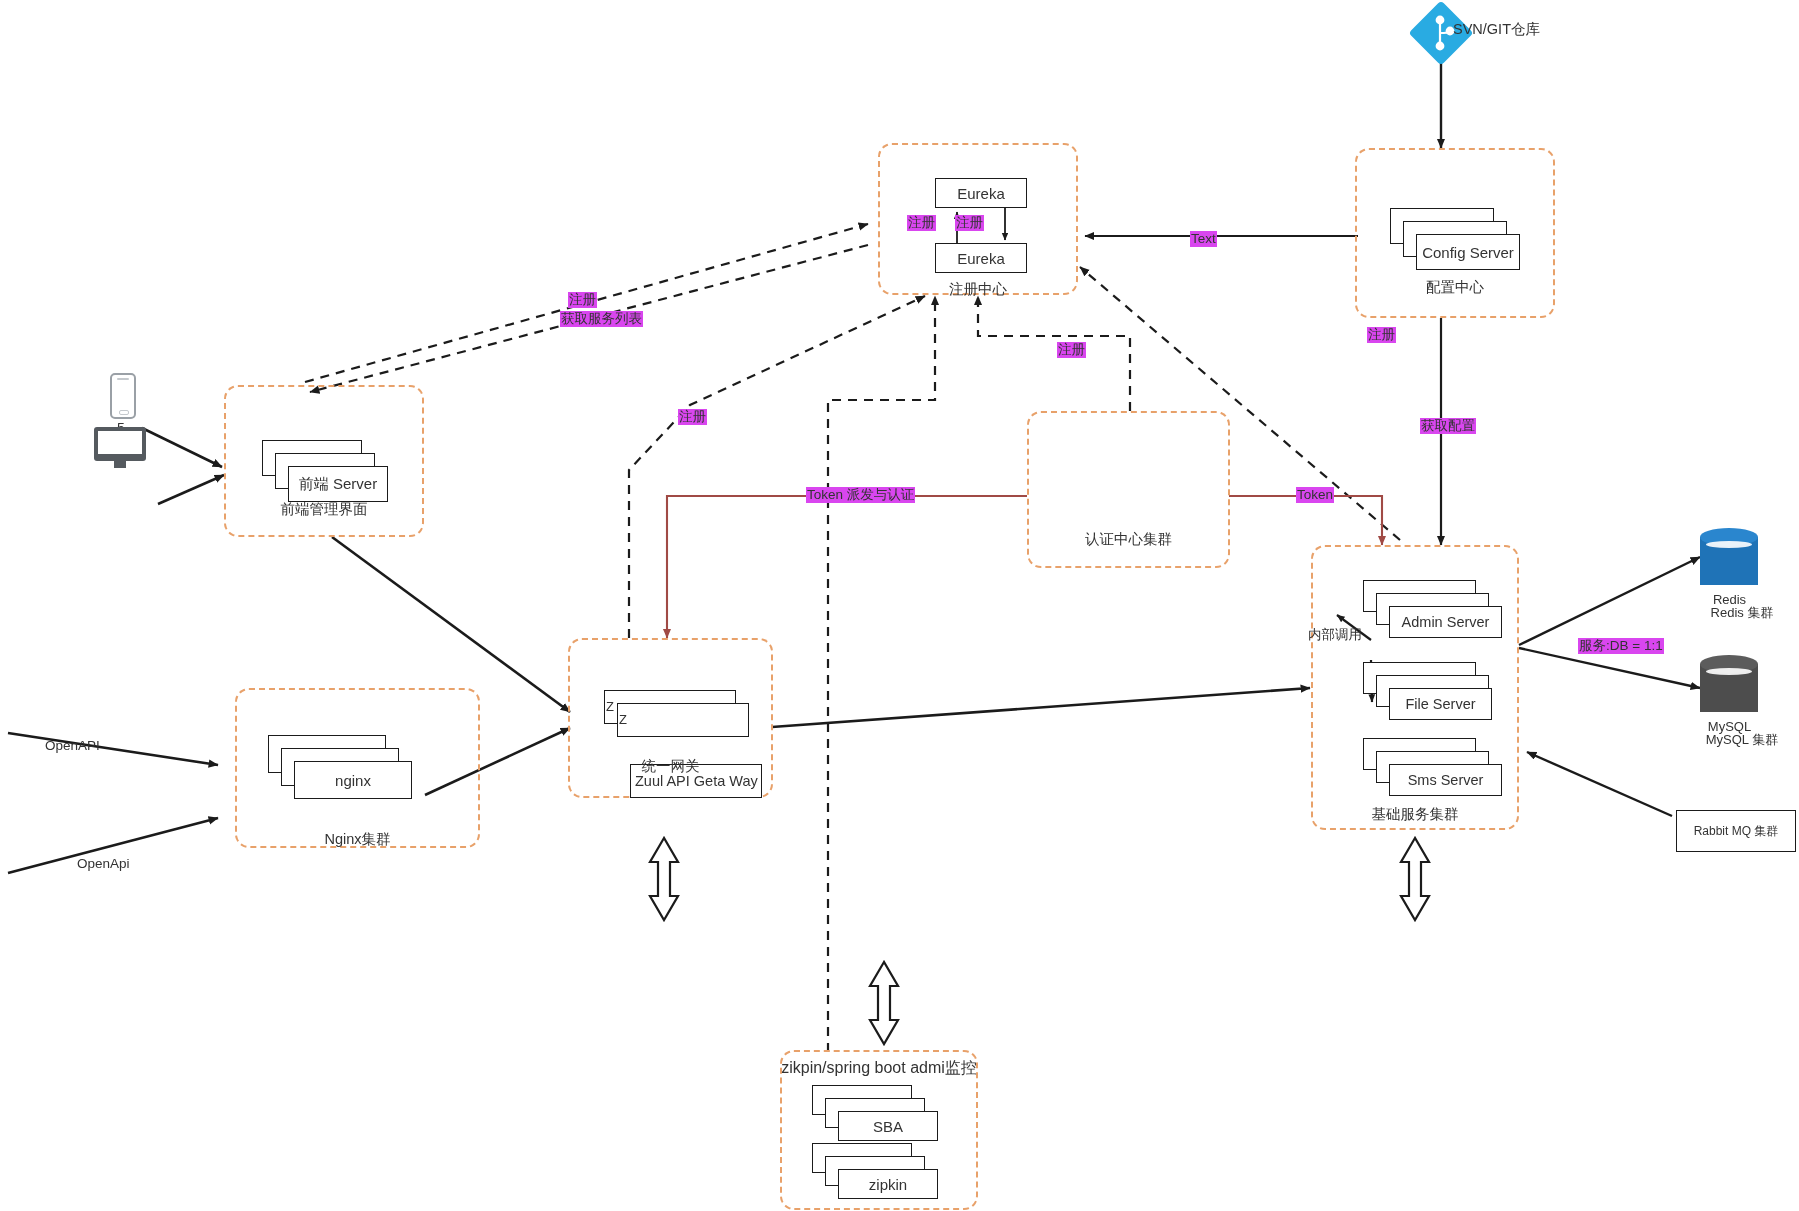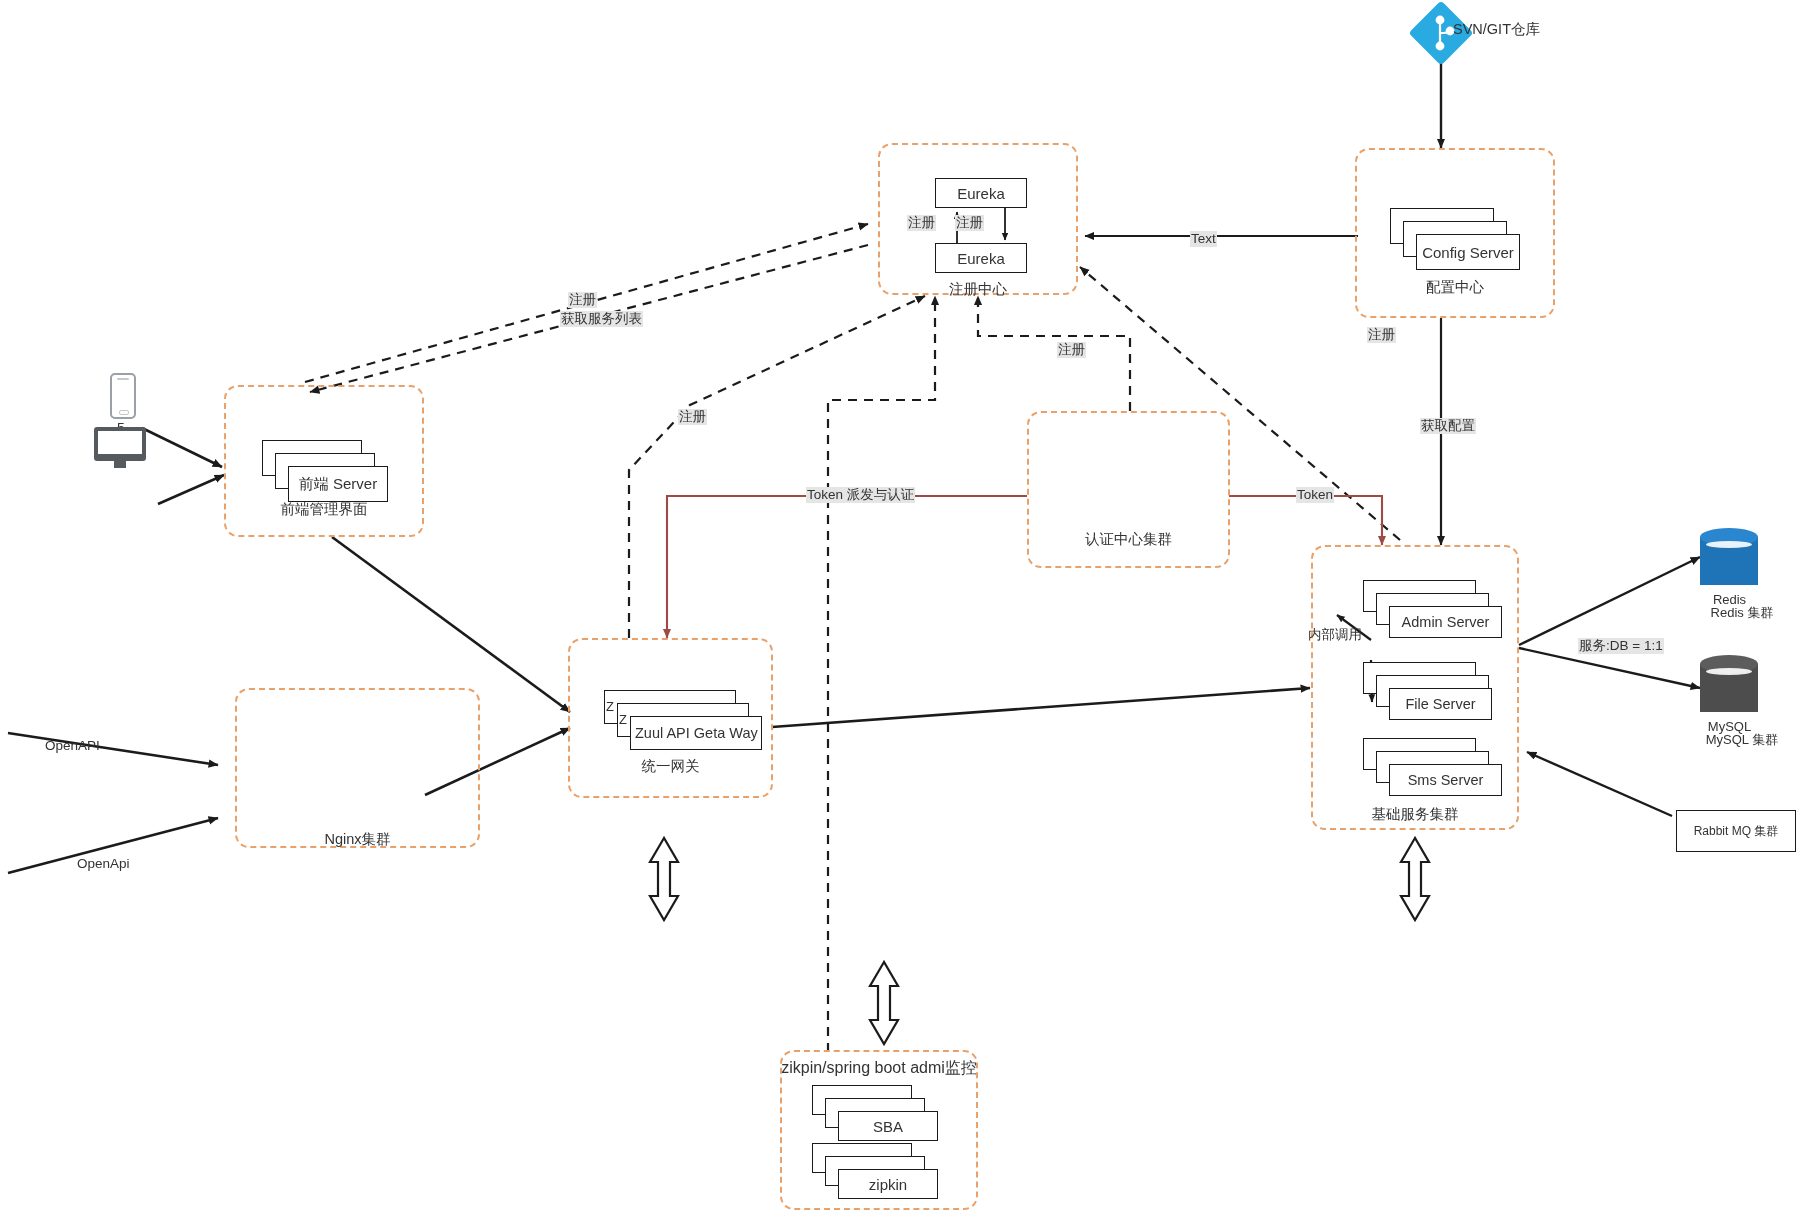--- a/index.html
+++ b/index.html
@@ -17,21 +17,21 @@
   .stack .lay{position:absolute;background:#fff;border:1.4px solid #1b1b1b;box-sizing:border-box;}
   .stack .lay.l1{left:0;top:0;}
   .stack .lay.l2{left:13px;top:13px;}
   .stack .lay.l3{left:26px;top:26px;display:flex;align-items:center;justify-content:center;}
   .stack .txt{font-size:15px;color:#333;white-space:nowrap;}
 
   
   .pbox{position:absolute;background:#fff;border:1.4px solid #1b1b1b;box-sizing:border-box;
         display:flex;align-items:center;justify-content:center;font-size:15px;color:#333;}
 
-  .edge-label{position:absolute;font-size:13.5px;color:#333;background:#e5e5e5;
+  .edge-label{position:absolute;font-size:13.5px;color:#333;background:#d946ef;
               white-space:nowrap;line-height:1.15;padding:0 1px;}
   .edge-label.nobg{background:transparent;}
 
   
   .phone{position:absolute;width:22px;height:42px;border:2px solid #9aa0a6;border-radius:5px;background:#fff;}
   .phone:before{content:"";position:absolute;left:5px;top:3px;width:12px;height:1.6px;background:#c5c9cd;border-radius:1px;}
   .phone:after{content:"";position:absolute;left:7px;bottom:2px;width:8px;height:3px;border:1.4px solid #c5c9cd;border-radius:2px;}
   .monitor{position:absolute;width:52px;height:34px;background:#555a5f;border-radius:3px;}
   .monitor .scr{position:absolute;left:4px;top:4px;right:4px;bottom:7px;background:#fff;}
   .monitor .stand{position:absolute;left:50%;transform:translateX(-50%);bottom:-7px;width:12px;height:7px;background:#555a5f;}
@@ -190,29 +190,36 @@
 
   <div class="edge-label" style="left:1057px;top:342px;">注册</div>
 
   <div class="edge-label" style="left:1367px;top:327px;">注册</div>
 
   <div class="edge-label" style="left:1190px;top:231px;">Text</div>
 
   <div class="edge-label" style="left:1420px;top:418px;">获取配置</div>
 
   <div class="group" style="left:235px;top:688px;width:245px;height:160px;"></div>
+  <div class="stack" style="left:268px;top:735px;width:150px;height:62px;">
+    <div class="lay l1" style="width:118px;height:38px;"></div>
+    <div class="lay l2" style="width:118px;height:38px;"></div>
+    <div class="lay l3" style="width:118px;height:38px;">
+      <span class="txt">nginx</span>
+    </div>
+  </div>
   <div class="group-label" style="left:235px;top:830px;width:245px;">Nginx集群</div>
   <div class="edge-label nobg" style="left:44px;top:738px;">OpenAPI</div>
   <div class="edge-label nobg" style="left:76px;top:856px;">OpenApi</div>
 
   <div class="group" style="left:568px;top:638px;width:205px;height:160px;"></div>
   <div class="stack" style="left:604px;top:690px;width:165px;height:62px;">
     <div class="lay l1" style="width:132px;height:34px;"></div>
     <div class="lay l2" style="width:132px;height:34px;"></div>
-    <div class="lay l3" style="width:132px;height:34px;justify-content:flex-start;padding-left:4px;">
+    <div class="lay l3" style="width:132px;height:34px;justify-content:flex-start;padding-left:4px;margin-top:48px;">
       <span class="txt" style="font-size:14.5px;">Zuul API Geta Way</span>
     </div>
     <span style="position:absolute;left:2px;top:9px;font-size:13px;color:#333;">Z</span>
     <span style="position:absolute;left:15px;top:22px;font-size:13px;color:#333;">Z</span>
   </div>
   <div class="group-label" style="left:568px;top:757px;width:205px;">统一网关</div>
 
   <div class="group" style="left:1027px;top:411px;width:203px;height:157px;"></div>
   <div class="group-label" style="left:1027px;top:530px;width:203px;">认证中心集群</div>
 

